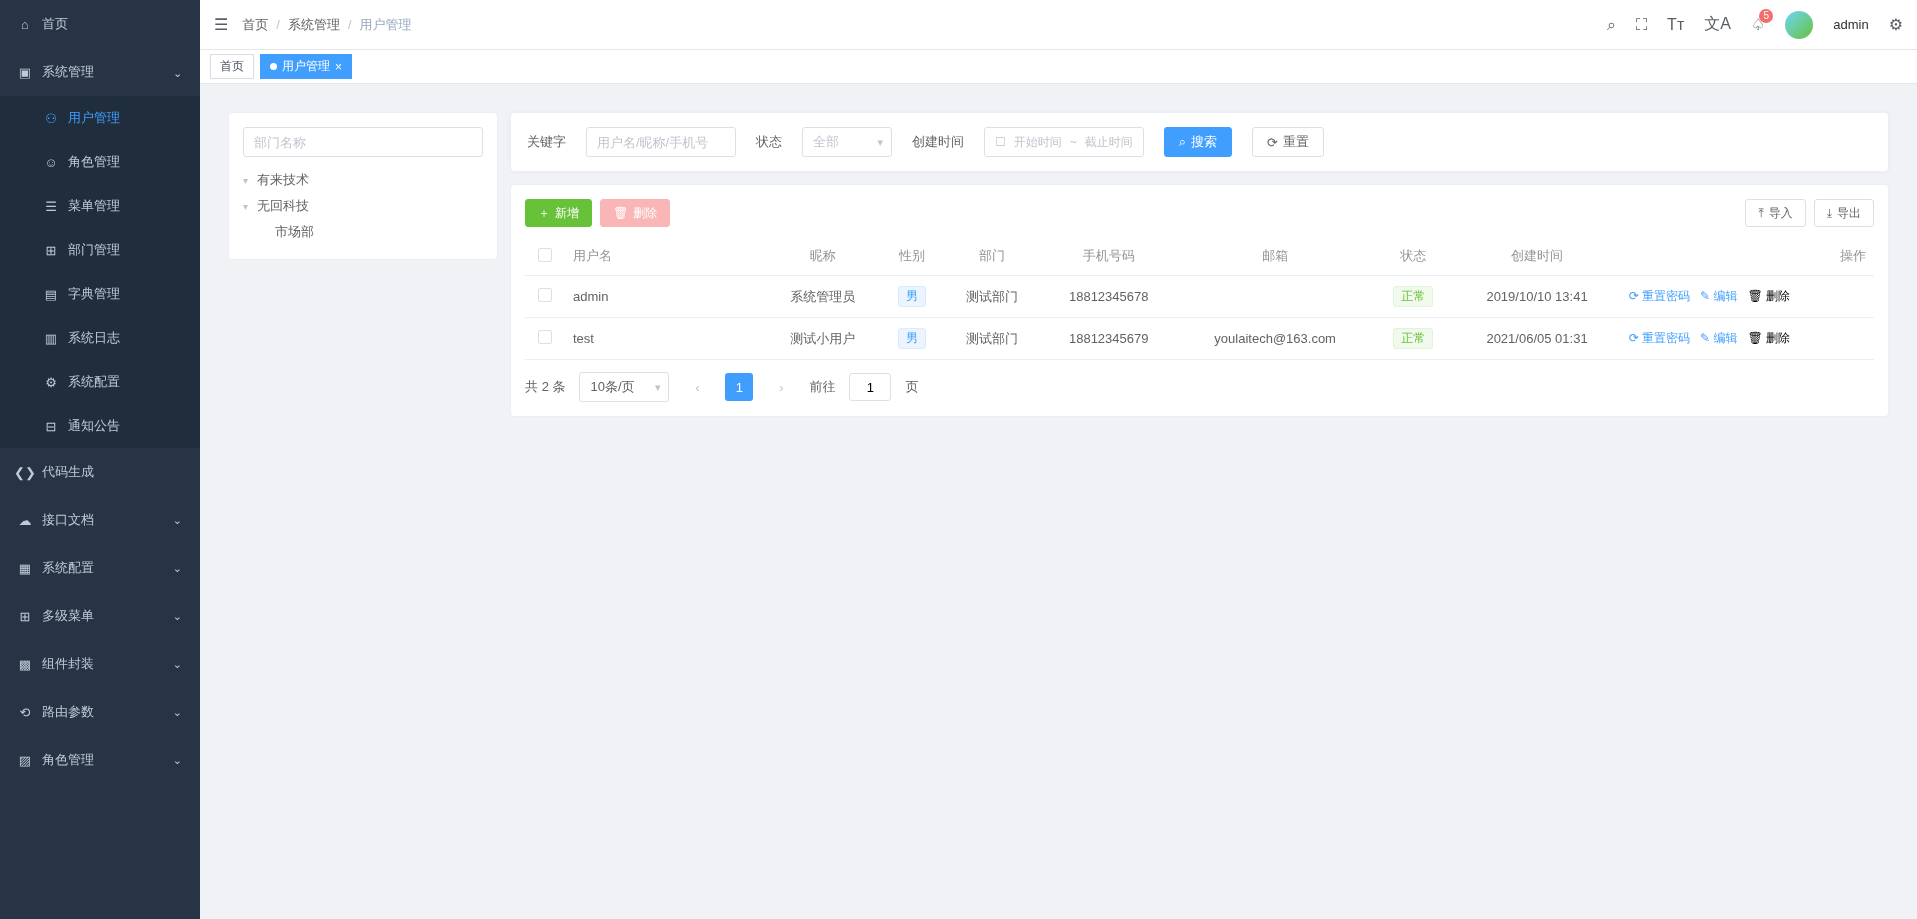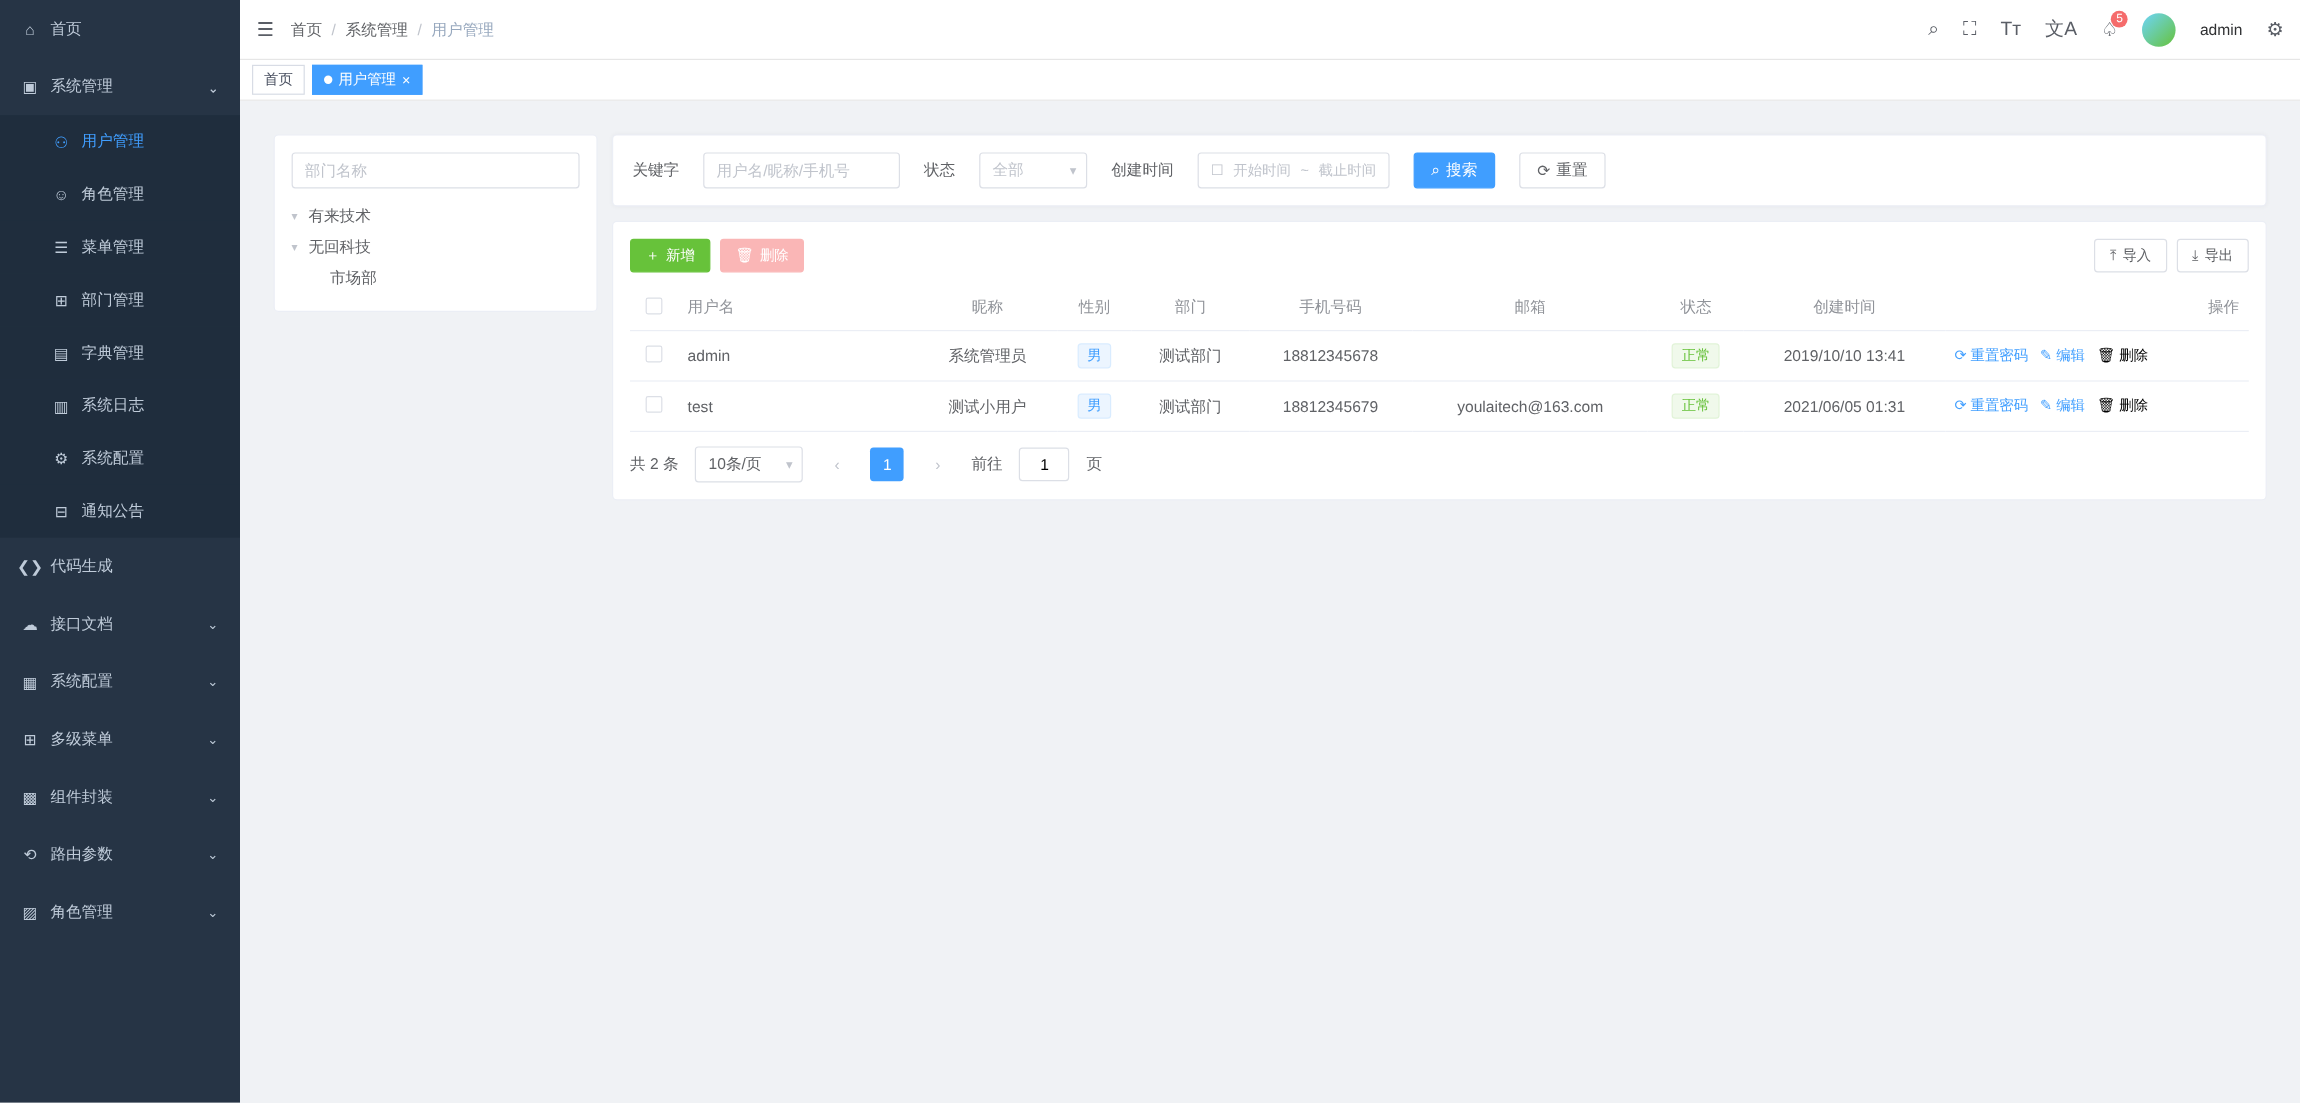--- a/index.html
+++ b/index.html
@@ -244,21 +244,21 @@
                 <span class="tree-caret"></span>
                 <span>市场部</span>
               </div>
           </div>
         </div>
       </div>
 
       <div class="right-panel">
         <div class="search-card">
           <span class="form-label">关键字</span>
-          <input class="el-input" style="width: 164px;" placeholder="用户名/昵称/手机号">
+          <input class="el-input" style="width: 150px;" placeholder="用户名/昵称/手机号">
           <span class="form-label">状态</span>
           <span class="el-select">
               <span>全部</span>
             </span>
           <span class="form-label">创建时间</span>
           <span class="date-range">
             <span>☐</span>
             <span>开始时间</span>
             <span class="dsep">~</span>
             <span>截止时间</span>

